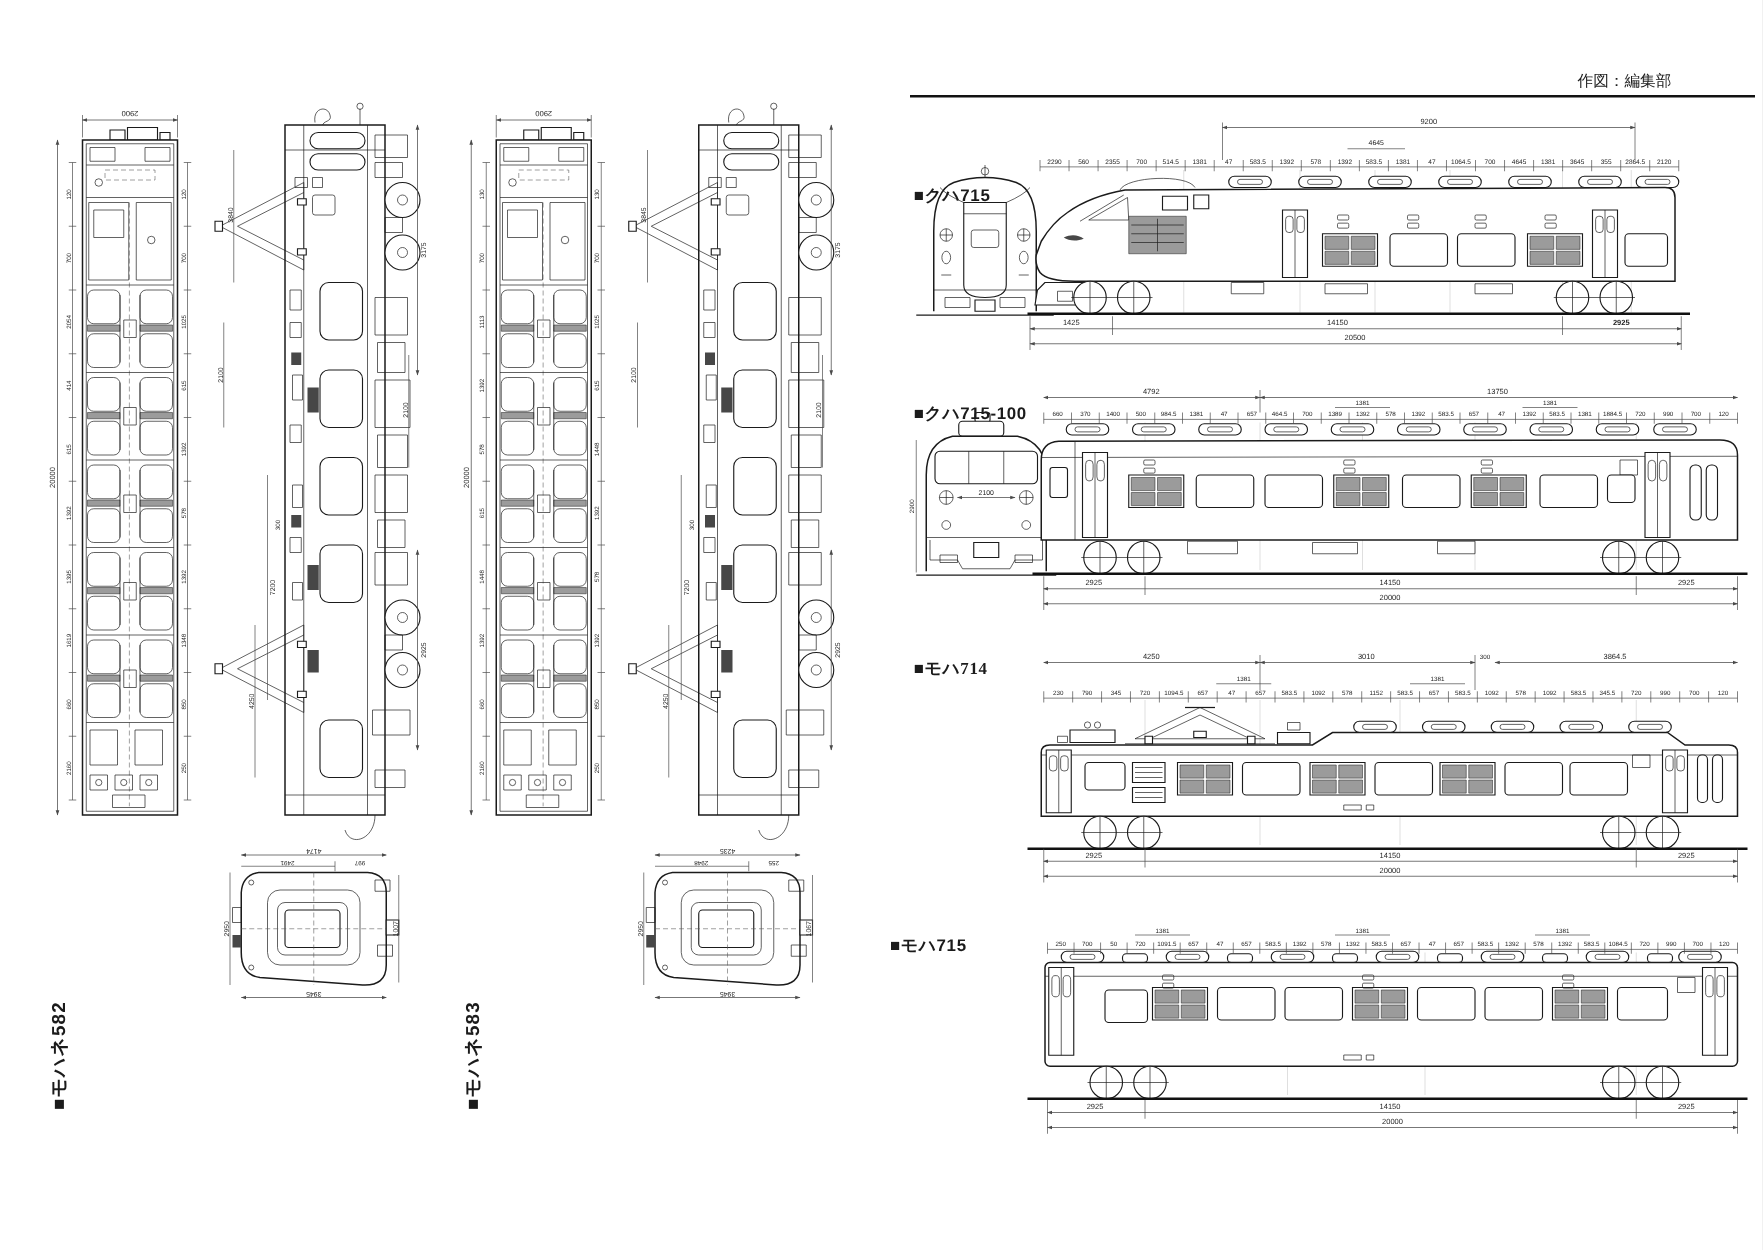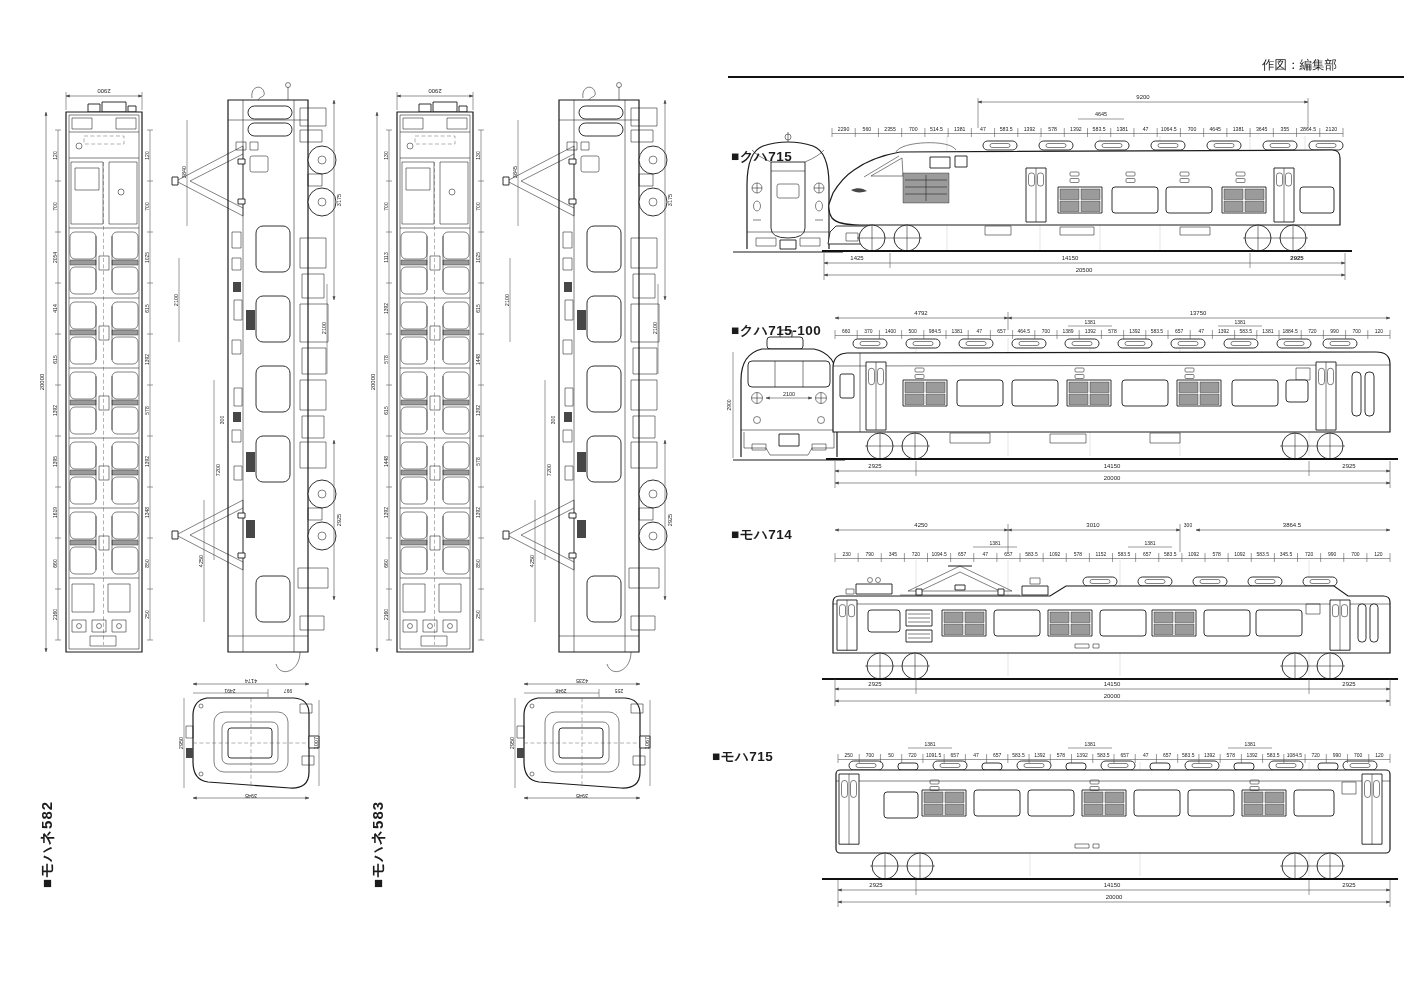--- a/index.html
+++ b/index.html
@@ -932,19 +932,19 @@
     <text x="1114" y="899" font-size="6" text-anchor="middle">20000</text>
   </g>
 </g>
 </svg>
 
 <div class="hdr-credit">作図：編集部</div>
 <div class="hdr-rule"></div>
 
 <div class="sec-label" style="left:731px;top:103px;margin-top:45px;">■クハ715</div>
 <div class="sec-label" style="left:731px;top:322px;">■クハ715-100</div>
-<div class="sec-label" style="left:731px;top:526px;">■モハ714</div>
+<div class="sec-label" style="left:731px;top:526px;font-family:Liberation Serif, serif;">■モハ714</div>
 <div class="sec-label" style="left:712px;top:748px;">■モハ715</div>
 
 <div class="vlabel" style="left:38px;top:888px;">■モハネ582</div>
 <div class="vlabel" style="left:369px;top:888px;">■モハネ583</div>
 
 </div>
 
 </body></html>

